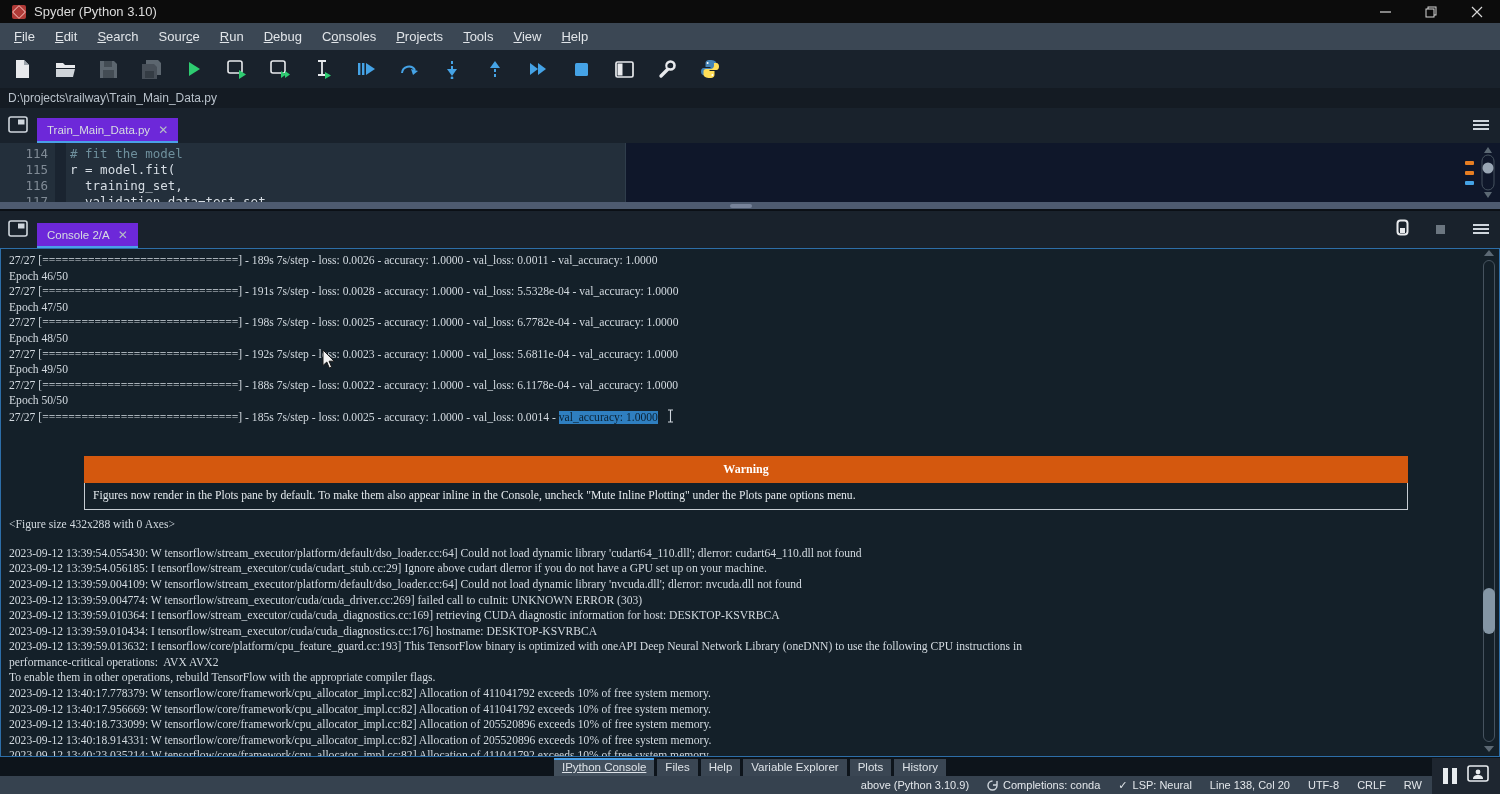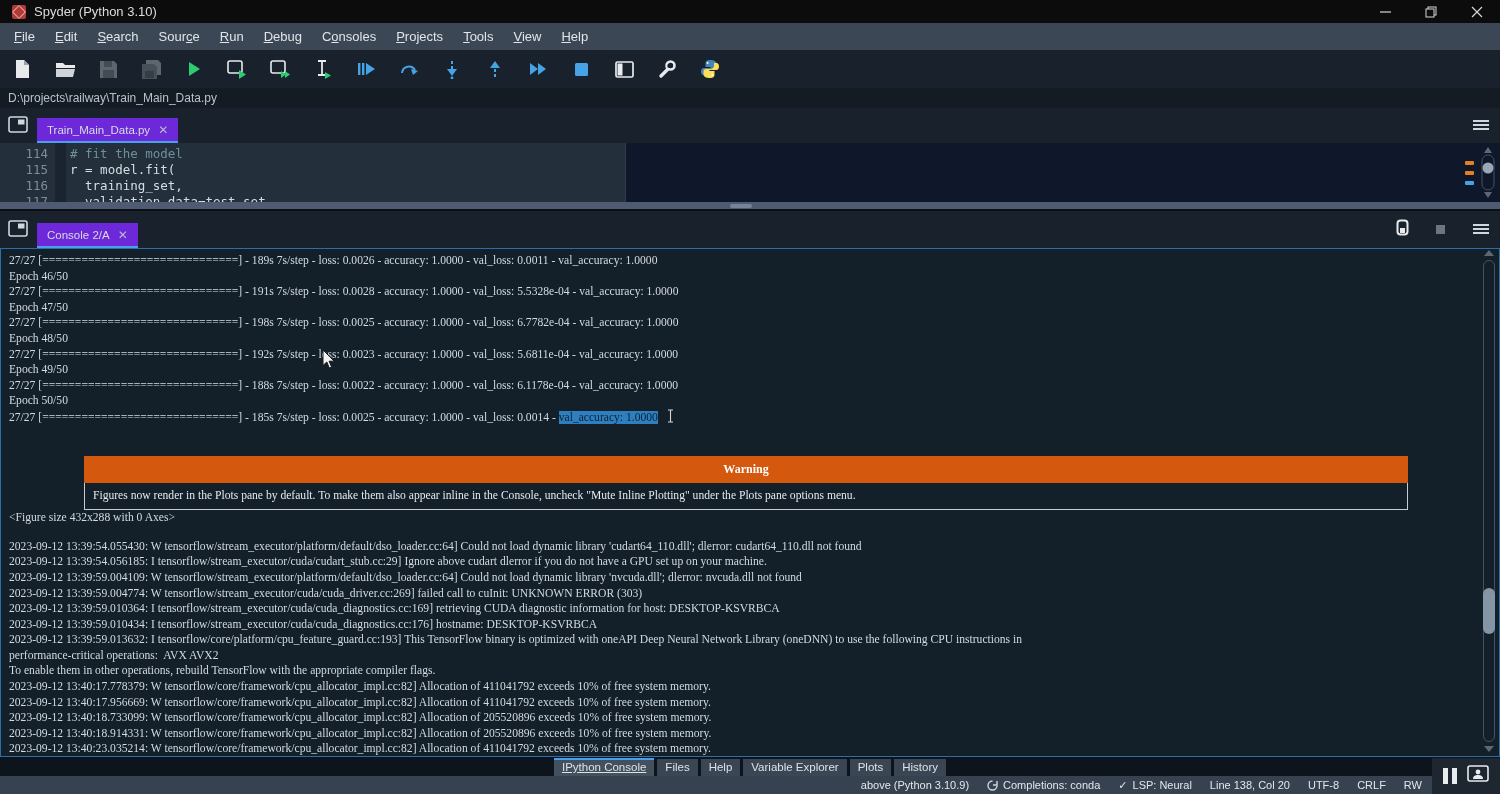--- a/index.html
+++ b/index.html
@@ -71,21 +71,21 @@
   .console { position:absolute; left:0; top:248px; width:1500px; height:509px; background:#142029;
              border:1px solid #2d6ea8; overflow:hidden;
              font-family:Liberation Serif, serif; font-size:11.6px; color:#d3dae0; }
   .console-inner { padding:4px 0 0 8px; }
   .console-line { height:15.6px; line-height:15.6px; white-space:pre; }
   .sel { background:#2f7fc0; color:#0b2234; }
   .warning-box { width:1324px; margin:31px 0 0 75px; border:1px solid #c6ccd2; }
   .warning-header { height:27px; background:#d4580e; color:#ffffff; font-weight:bold; font-size:12px;
                     display:flex; align-items:center; justify-content:center; margin:-1px; }
   .warning-body { padding:6px 8px; line-height:15.6px; color:#e4e9ed; white-space:pre-wrap; }
-  .figure-line { }
+  .figure-line { margin-top:7px; }
   #console-logs { margin-top:13px; }
   .ibeam { margin-left:8px; vertical-align:-2px; }
 
   
   .con-scroll { position:absolute; right:3px; top:250px; width:16px; height:502px; }
   .con-track { position:absolute; left:2px; top:10px; bottom:10px; width:12px; border:1px solid #46535f; border-radius:6px; }
   .con-thumb { position:absolute; left:2px; top:338px; width:12px; height:46px; background:#8496a5; border-radius:6px; }
   .scroll-arrow { position:absolute; left:3px; width:0; height:0; border-left:5px solid transparent; border-right:5px solid transparent; }
   .scroll-arrow.up { top:0; border-bottom:6px solid #5c6974; }
   .scroll-arrow.down { bottom:0; border-top:6px solid #5c6974; }

